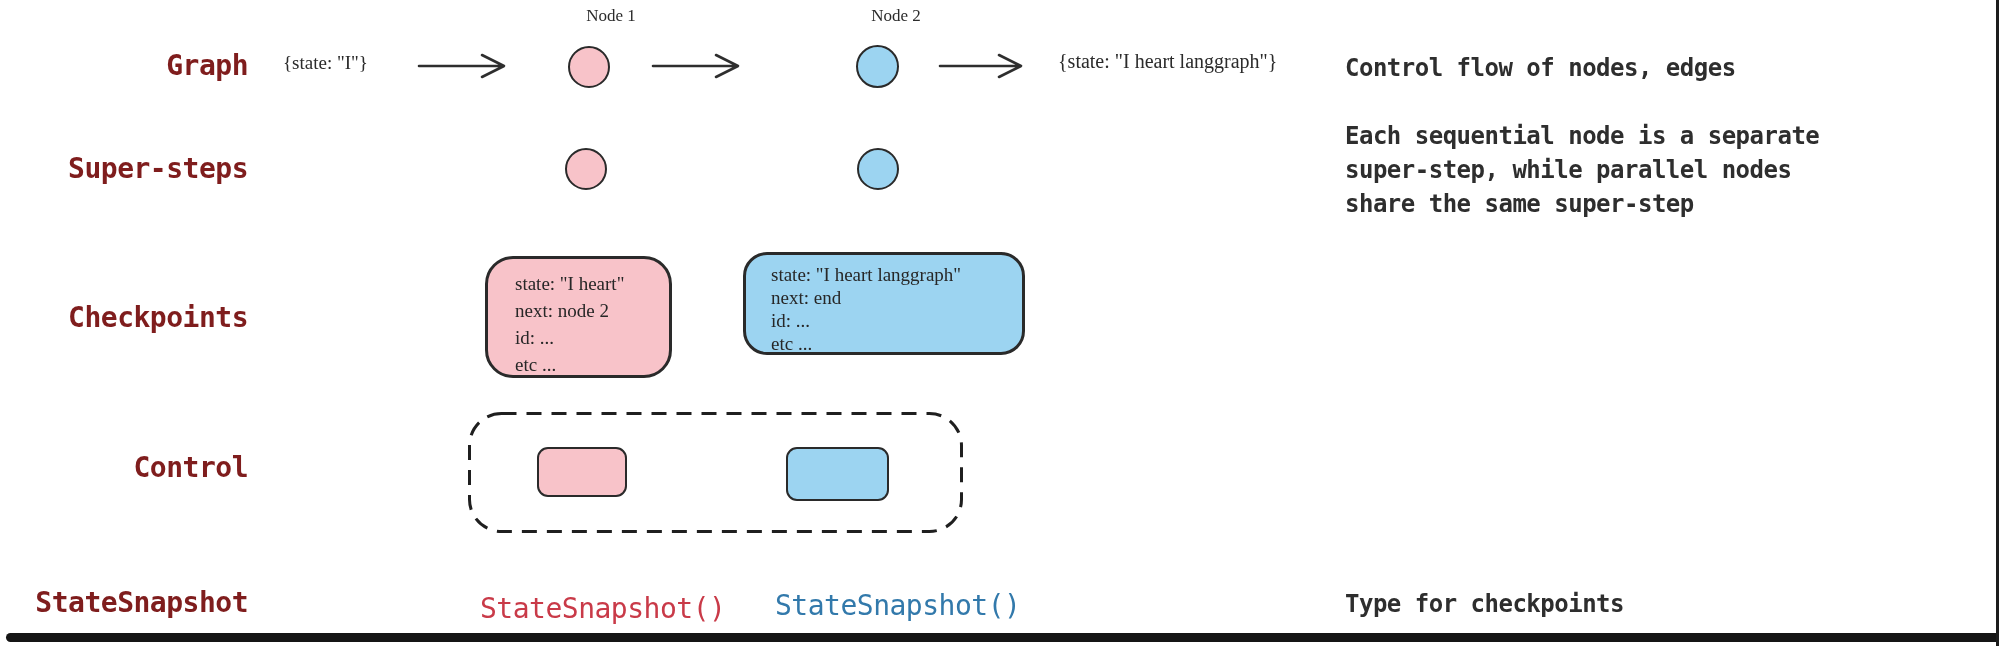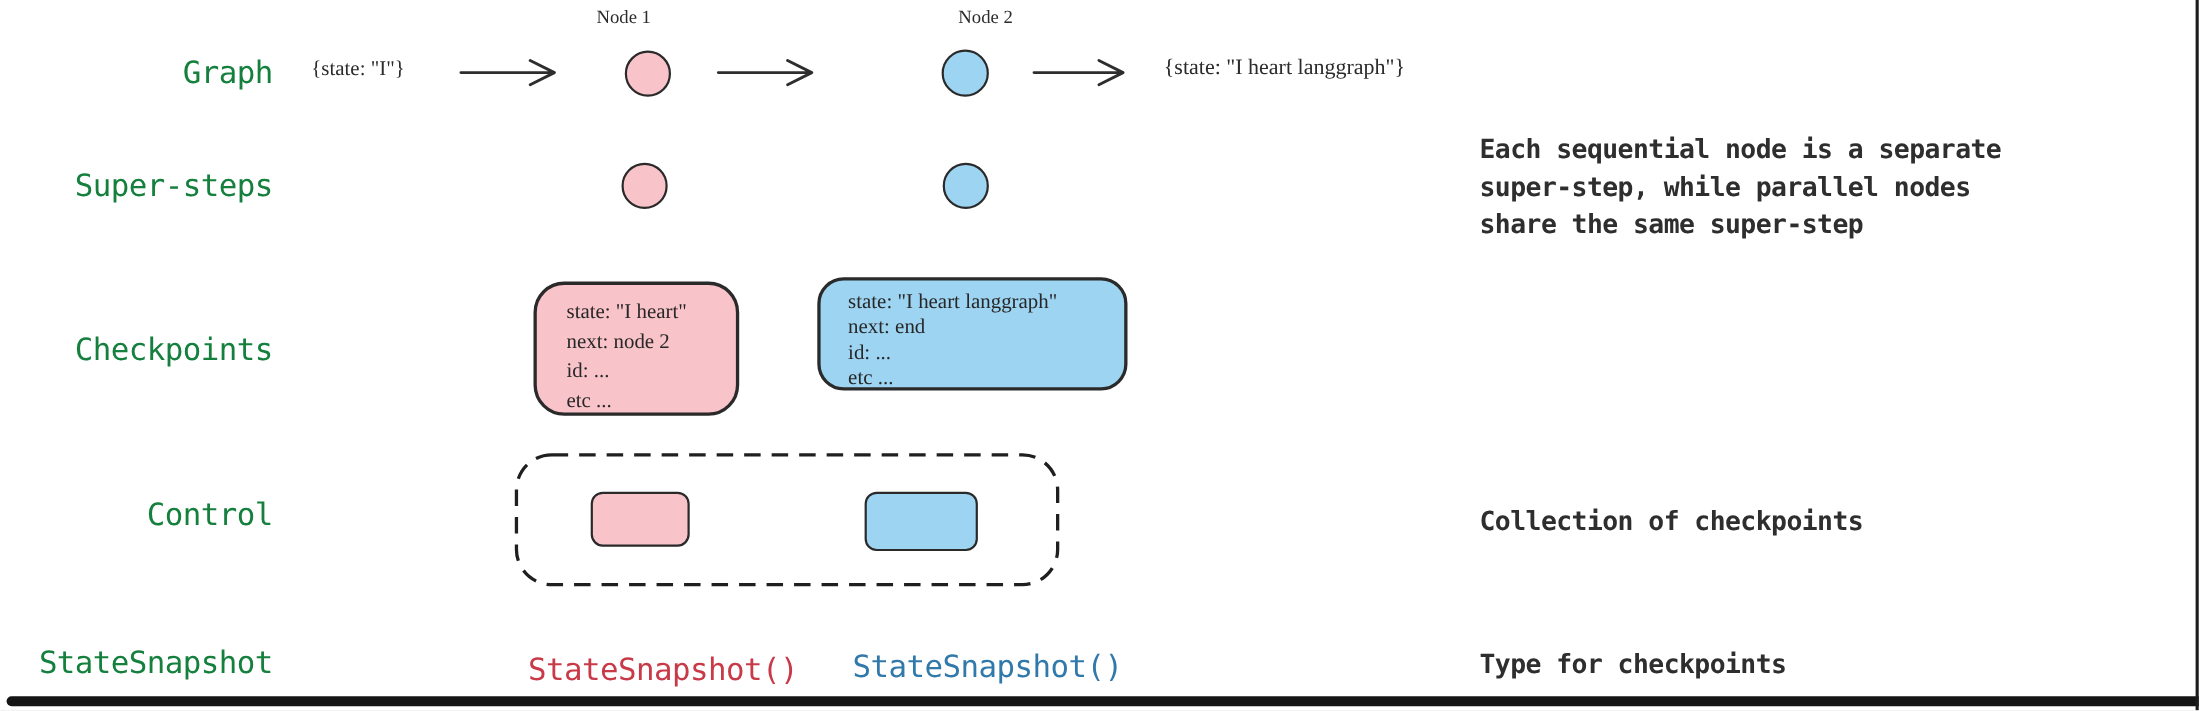--- a/index.html
+++ b/index.html
@@ -8,22 +8,22 @@
     width:1999px;height:646px;
     background:#ffffff;
     overflow:hidden;
     font-family:"DejaVu Sans Mono","Liberation Mono",monospace;
     color:var(--ink,#2b2b2b);
   }
   
   .row-label{
     position:absolute;left:0;width:248px;
     text-align:right;
-    font-size:28px;font-weight:400;line-height:28px;
-    color:#15803d;letter-spacing:-0.5px;
+    font-size:28px;font-weight:700;line-height:28px;
+    color:#7f1d1d;letter-spacing:-0.5px;
     white-space:nowrap;
   }
   
   .desc{
     position:absolute;left:1345px;width:620px;
     font-size:24px;font-weight:600;line-height:34px;
     color:#2e2e2e;letter-spacing:-0.5px;
     white-space:nowrap;
   }
   
@@ -95,21 +95,21 @@
   <div class="row-label" style="top:304px">Checkpoints</div>
   <div class="row-label" style="top:454px">Control</div>
   <div class="row-label" style="top:589px">StateSnapshot</div>
 
   <div class="hand state-text" style="left:283px;top:51px;font-size:19px">{state: "I"}</div>
 
   <svg class="arrow" style="left:416px;top:52px" width="92" height="28" viewBox="0 0 92 28">
     <path d="M3 14 H84 M66 3 L88 14 L66 25" fill="none" stroke="#2e2e2e" stroke-width="2.6" stroke-linecap="round" stroke-linejoin="round"></path>
   </svg>
 
-  <div class="hand node-label" style="left:507px;top:6px">Node 1</div>
+  <div class="hand node-label" style="left:551px;top:6px">Node 1</div>
   <div class="node-circle fill-pink" style="left:568px;top:46px"></div>
 
   <svg class="arrow" style="left:650px;top:52px" width="92" height="28" viewBox="0 0 92 28">
     <path d="M3 14 H84 M66 3 L88 14 L66 25" fill="none" stroke="#2e2e2e" stroke-width="2.6" stroke-linecap="round" stroke-linejoin="round"></path>
   </svg>
 
   <div class="hand node-label" style="left:836px;top:6px">Node 2</div>
   <div class="node-circle fill-blue" style="left:856px;top:45px;width:43px;height:43px"></div>
 
   <svg class="arrow" style="left:937px;top:52px" width="88" height="28" viewBox="0 0 88 28">
@@ -137,29 +137,29 @@
 
   <svg class="thread-dashed" width="497" height="123" viewBox="0 0 497 123">
     <rect x="2.5" y="2.5" width="492" height="118" rx="32" fill="none" stroke="#1f1f1f" stroke-width="3" stroke-dasharray="15 10"></rect>
   </svg>
   <div class="mini-rect fill-pink mini-pink"></div>
   <div class="mini-rect fill-blue mini-blue"></div>
 
   <div class="snapshot-call call-red">StateSnapshot()</div>
   <div class="snapshot-call call-blue">StateSnapshot()</div>
 
+  <div class="desc" style="top:51px">
+    <div>Control flow of nodes, edges</div>
+  </div>
   <div class="desc" style="top:119px">
     <div>Each sequential node is a separate</div>
     <div>super-step, while parallel nodes</div>
     <div>share the same super-step</div>
   </div>
   <div class="desc" style="top:267px">
-  </div>
-  <div class="desc" style="top:457px">
-    <div>Collection of checkpoints</div>
   </div>
   <div class="desc" style="top:587px">
     <div>Type for checkpoints</div>
   </div>
 
   <div class="bottom-bar"></div>
   <div class="right-edge"></div>
 
 </div>
 

